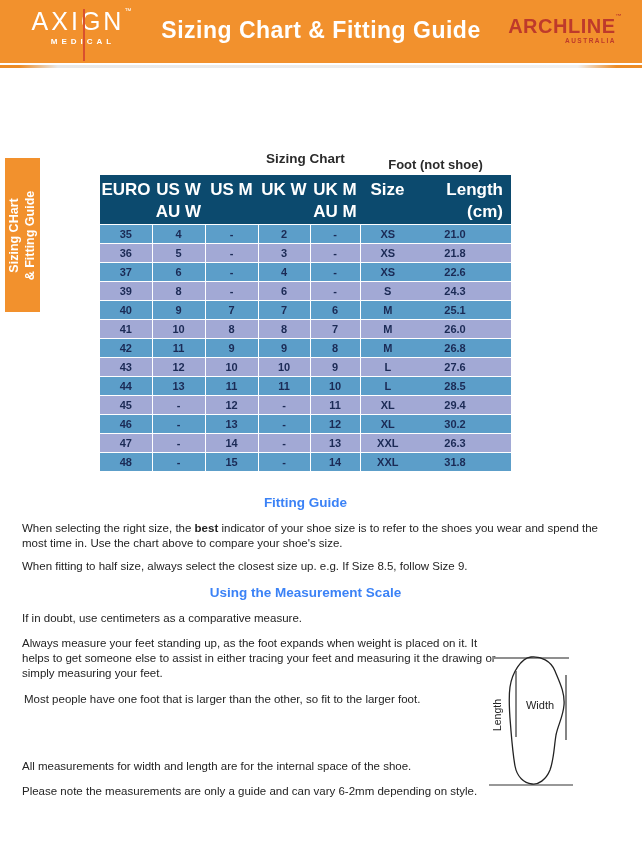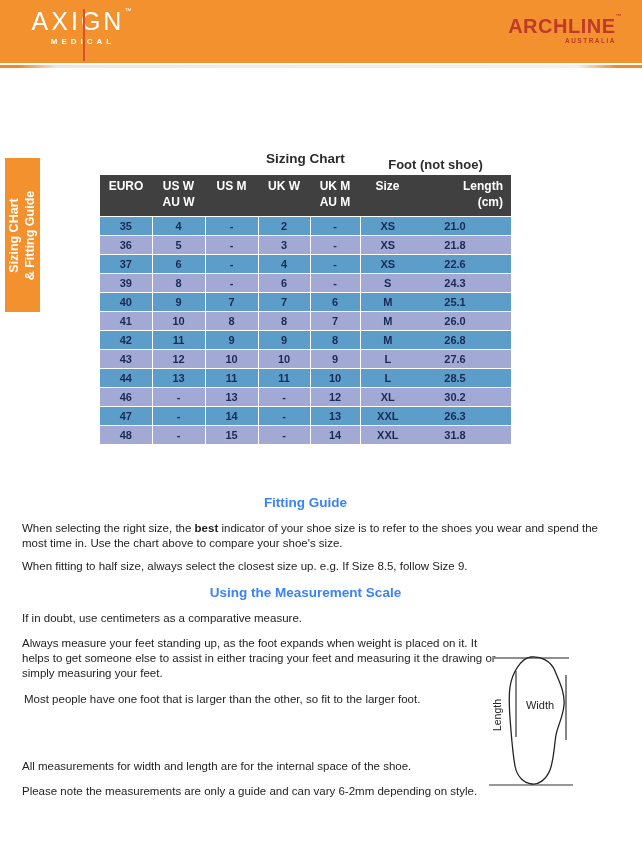--- a/index.html
+++ b/index.html
@@ -28,21 +28,21 @@
     transform:rotate(-90deg);text-align:center;color:#fff;font-weight:bold;
     font-size:12.5px;line-height:1.3;}
   
   .chart-title{position:absolute;top:151px;left:100px;width:411px;text-align:center;
     font-weight:bold;font-size:13.5px;color:#2b2b2b;}
   .foot-note{position:absolute;top:157px;left:360px;width:151px;text-align:center;
     font-weight:bold;font-size:13px;color:#2b2b2b;}
   
   .size-table{position:absolute;top:175px;left:100px;width:411px;border-collapse:collapse;
     table-layout:fixed;}
-  .size-table th{background:#404040;color:#fff;font-size:12px;font-weight:bold;height:36px;
+  .size-table th{background:#0c4a6e;color:#fff;font-size:17px;font-weight:bold;height:36px;
     vertical-align:top;padding-top:4px;white-space:pre-line;line-height:1.3;text-align:center;}
   .size-table th.col-len{text-align:right;padding-right:8px;}
   .size-table td{height:18px;text-align:center;font-size:11px;font-weight:bold;color:#1B2A55;
     border-top:1px solid #fff;padding:0;}
   .size-table td.col-len{padding-right:16px;margin-top:7px;}
   .size-table td:nth-child(-n+5){border-right:1px solid #fff;}
   .size-table tbody tr:nth-child(odd){background:#5C9EC9;}
   .size-table tbody tr:nth-child(even){background:#A2A9D5;}
   
   .sec-heading{position:absolute;left:0;width:611px;text-align:center;font-weight:bold;
@@ -62,20 +62,21 @@
 </style>
 </head>
 <body>
 
 <div class="header">
   <div class="brand">
     <div class="brand-line"></div>
     <div class="brand-name"><span>AXIGN</span><span class="brand-tm">™</span></div>
     <div class="brand-sub">MEDICAL</div>
   </div>
+  <div class="header-title">Sizing Chart &amp; Fitting Guide</div>
   <div class="partner">
     <div class="partner-name"><span>ARCHLINE</span><span class="partner-tm">™</span></div>
     <div class="partner-sub">AUSTRALIA</div>
   </div>
 </div>
 <div class="header-rule"></div>
 
 <div class="side-tab">
   <div class="side-tab-text">
     <div>Sizing CHart</div>
@@ -186,20 +187,29 @@
       <tr>
         <td>44</td>
         <td>13</td>
         <td>11</td>
         <td>11</td>
         <td>10</td>
         <td>L</td>
         <td class="col-len">28.5</td>
       </tr>
       <tr>
+        <td>45</td>
+        <td>-</td>
+        <td>12</td>
+        <td>-</td>
+        <td>11</td>
+        <td>XL</td>
+        <td class="col-len">29.4</td>
+      </tr>
+      <tr>
         <td>46</td>
         <td>-</td>
         <td>13</td>
         <td>-</td>
         <td>12</td>
         <td>XL</td>
         <td class="col-len">30.2</td>
       </tr>
       <tr>
         <td>47</td>

